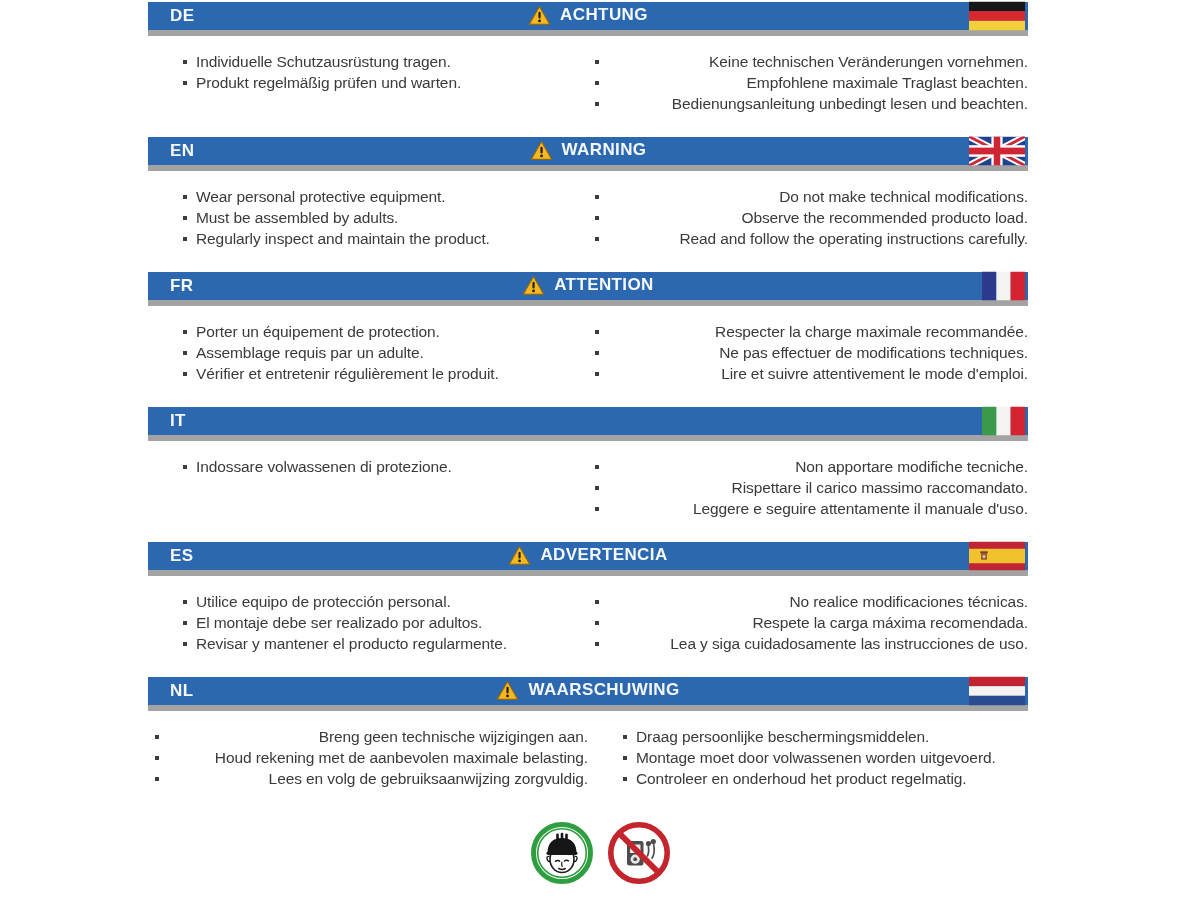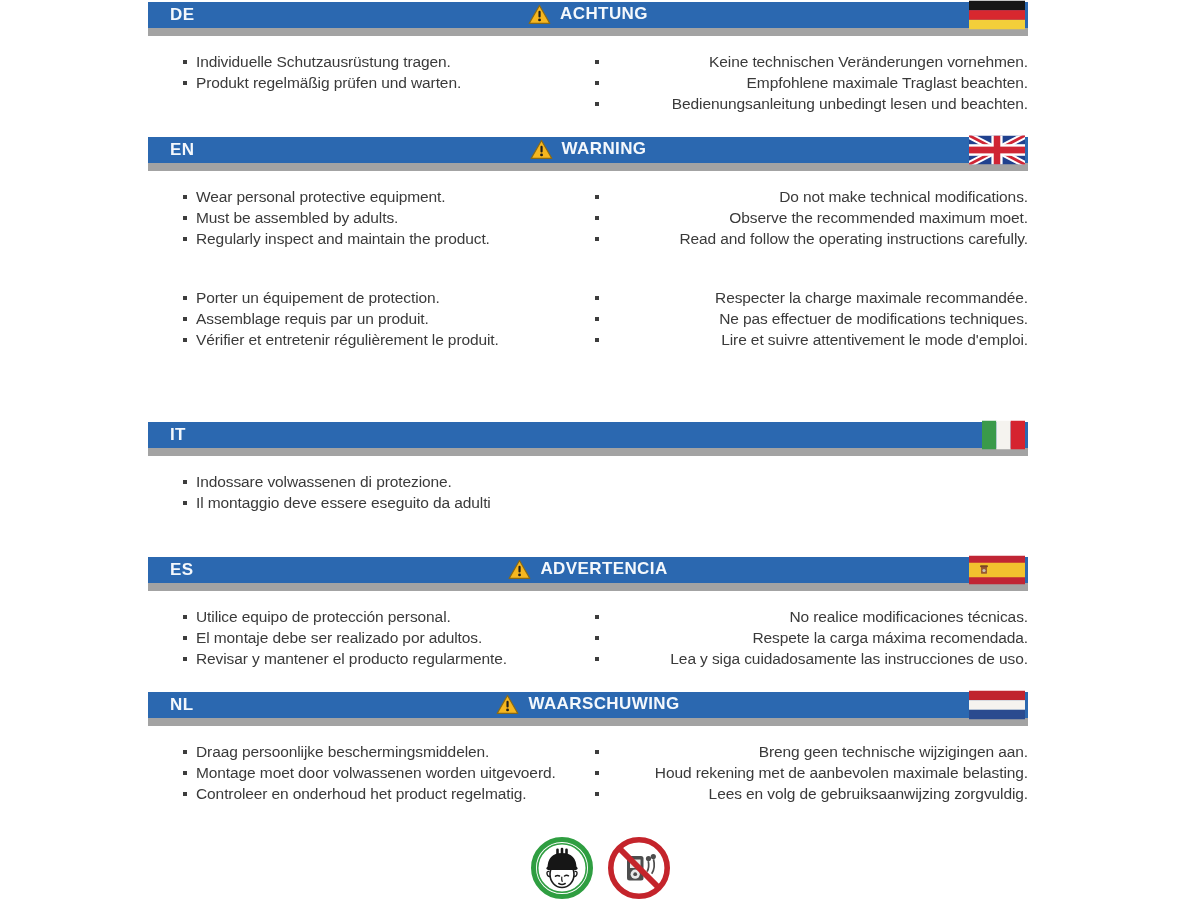--- a/index.html
+++ b/index.html
@@ -11,21 +11,21 @@
   }
   .page { position: relative; width: 1200px; height: 900px; background: #fff; }
   .content { position: absolute; left: 148px; top: 2px; width: 880px; }
 
   .lang-section { height: 135px; }
 
   .bar {
     position: relative;
     height: 34px;
     background: #2b68b0;
-    border-bottom: 8px solid #a3a3a3;
+    border-bottom: 6px solid #a3a3a3;
     display: flex;
     align-items: center;
   }
   .lang-code {
     color: #f4f8fc;
     font-weight: 700;
     font-size: 17px;
     letter-spacing: 0.4px;
     margin-left: 22px;
   }
@@ -143,31 +143,47 @@
         </svg>
       </header>
       <div class="cols">
         <ul class="col left">
           <li>Wear personal protective equipment.</li>
           <li>Must be assembled by adults.</li>
           <li>Regularly inspect and maintain the product.</li>
         </ul>
         <ul class="col right">
           <li>Do not make technical modifications.</li>
-          <li>Observe the recommended maximum moet.</li>
+          <li>Observe the recommended producto load.</li>
           <li>Read and follow the operating instructions carefully.</li>
         </ul>
       </div>
     </section>
 
     <section class="lang-section">
+      <header class="bar">
+        <span class="lang-code">FR</span>
+        <span class="title-wrap">
+          <svg class="tri-icon" viewBox="0 0 24 22">
+            <path d="M12 1.5 L22.8 20.3 H1.2 Z" fill="#f6b71f" stroke="#8a6a14" stroke-width="1.2" stroke-linejoin="round"></path>
+            <rect x="10.9" y="7.2" width="2.3" height="7" rx="1.1" fill="#221f1a"></rect>
+            <circle cx="12.05" cy="16.7" r="1.5" fill="#221f1a"></circle>
+          </svg>
+          <span class="warn-title">ATTENTION</span>
+        </span>
+        <svg class="flag narrow" viewBox="0 0 42 30" preserveAspectRatio="none">
+          <rect width="14" height="30" fill="#2b3a8c"></rect>
+          <rect x="14" width="14" height="30" fill="#f5f3ef"></rect>
+          <rect x="28" width="14" height="30" fill="#d5232f"></rect>
+        </svg>
+      </header>
       <div class="cols">
         <ul class="col left">
           <li>Porter un équipement de protection.</li>
-          <li>Assemblage requis par un produit.</li>
+          <li>Assemblage requis par un adulte.</li>
           <li>Vérifier et entretenir régulièrement le produit.</li>
         </ul>
         <ul class="col right">
           <li>Respecter la charge maximale recommandée.</li>
           <li>Ne pas effectuer de modifications techniques.</li>
           <li>Lire et suivre attentivement le mode d'emploi.</li>
         </ul>
       </div>
     </section>
 
@@ -176,21 +192,25 @@
         <span class="lang-code">IT</span>
         <svg class="flag narrow" viewBox="0 0 42 30" preserveAspectRatio="none">
           <rect width="14" height="30" fill="#3a9a4a"></rect>
           <rect x="14" width="14" height="30" fill="#f5f3ef"></rect>
           <rect x="28" width="14" height="30" fill="#d5232f"></rect>
         </svg>
       </header>
       <div class="cols">
         <ul class="col left">
           <li>Indossare volwassenen di protezione.</li>
-          <li>Il montaggio deve essere eseguito da adulti</li>
+        </ul>
+        <ul class="col right">
+          <li>Non apportare modifiche tecniche.</li>
+          <li>Rispettare il carico massimo raccomandato.</li>
+          <li>Leggere e seguire attentamente il manuale d'uso.</li>
         </ul>
       </div>
     </section>
 
     <section class="lang-section">
       <header class="bar">
         <span class="lang-code">ES</span>
         <span class="title-wrap">
           <svg class="tri-icon" viewBox="0 0 24 22">
             <path d="M12 1.5 L22.8 20.3 H1.2 Z" fill="#f6b71f" stroke="#8a6a14" stroke-width="1.2" stroke-linejoin="round"></path>
@@ -234,29 +254,29 @@
           </svg>
           <span class="warn-title">WAARSCHUWING</span>
         </span>
         <svg class="flag wide" viewBox="0 0 56 30" preserveAspectRatio="none">
           <rect width="56" height="10" fill="#c0242e"></rect>
           <rect y="10" width="56" height="10" fill="#f5f3ef"></rect>
           <rect y="20" width="56" height="10" fill="#2a4b8f"></rect>
         </svg>
       </header>
       <div class="cols">
+        <ul class="col right">
+          <li>Breng geen technische wijzigingen aan.</li>
+          <li>Houd rekening met de aanbevolen maximale belasting.</li>
+          <li>Lees en volg de gebruiksaanwijzing zorgvuldig.</li>
+        </ul>
         <ul class="col left">
           <li>Draag persoonlijke beschermingsmiddelen.</li>
           <li>Montage moet door volwassenen worden uitgevoerd.</li>
           <li>Controleer en onderhoud het product regelmatig.</li>
-        </ul>
-        <ul class="col right">
-          <li>Breng geen technische wijzigingen aan.</li>
-          <li>Houd rekening met de aanbevolen maximale belasting.</li>
-          <li>Lees en volg de gebruiksaanwijzing zorgvuldig.</li>
         </ul>
       </div>
     </section>
 
     <div class="footer-icons">
       <svg class="pictogram" viewBox="0 0 64 64">
         <circle cx="32" cy="32" r="28.5" fill="#ffffff" stroke="#2f9e41" stroke-width="5"></circle>
         <circle cx="32" cy="32" r="24.3" fill="none" stroke="#2f9e41" stroke-width="1.6"></circle>
         <ellipse cx="32" cy="38.5" rx="12" ry="13" fill="#ffffff" stroke="#1c1c1c" stroke-width="1.6"></ellipse>
         <path d="M19.5,35.5 q-3.2,-0.6 -2.4,2.6 q0.8,3 3.2,2.2" fill="none" stroke="#1c1c1c" stroke-width="1.4"></path>

